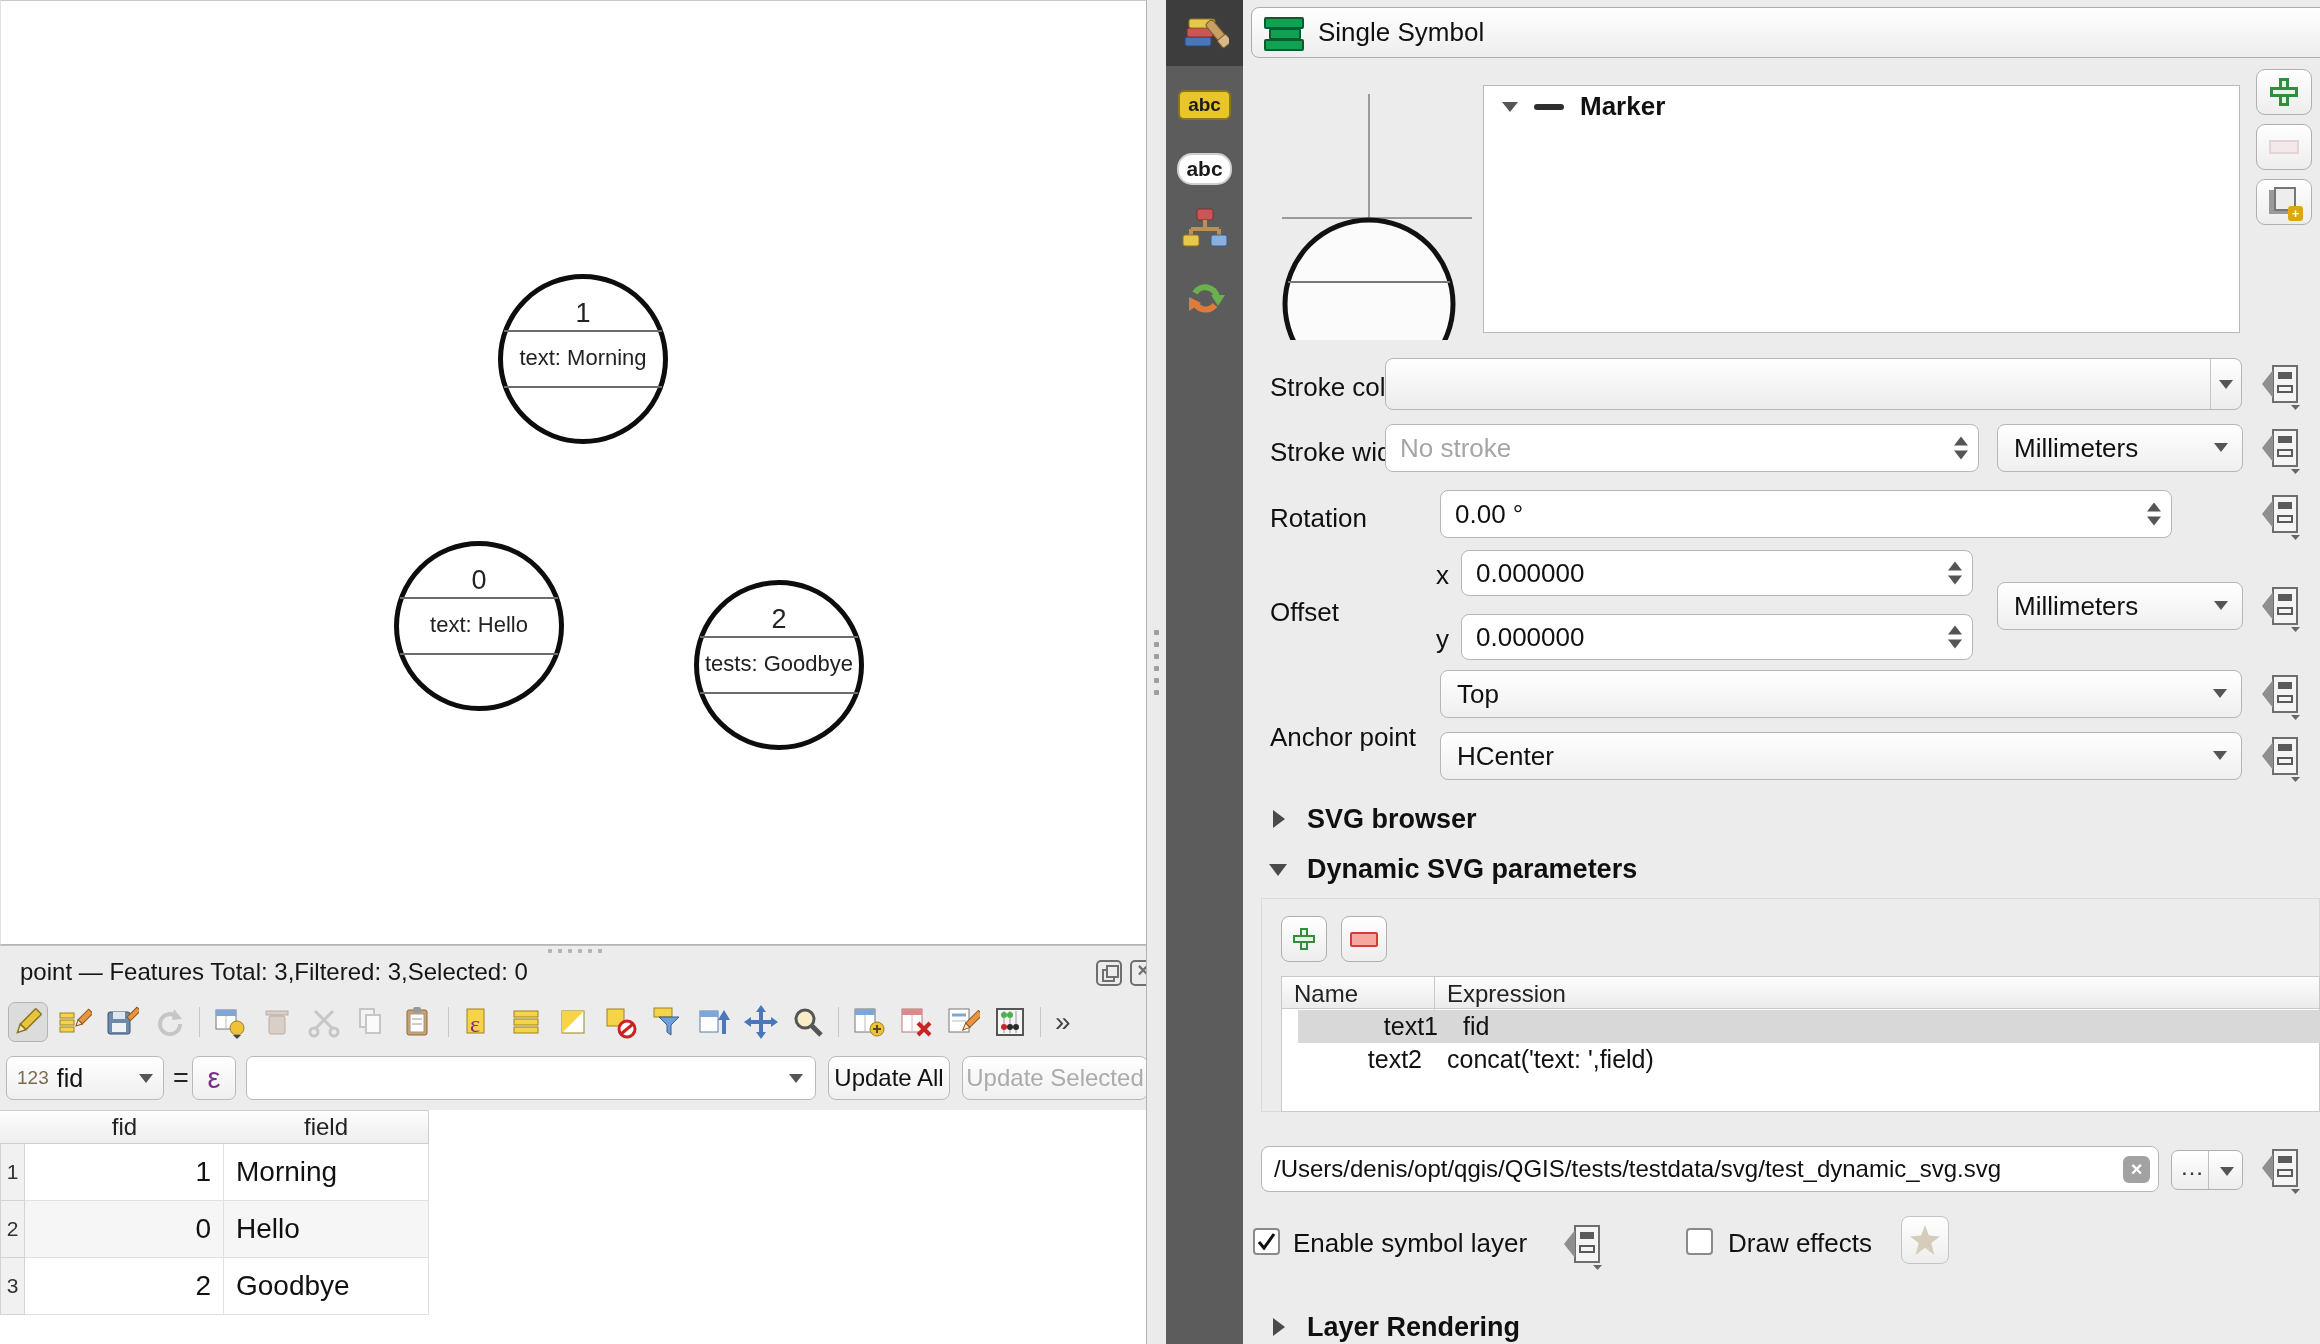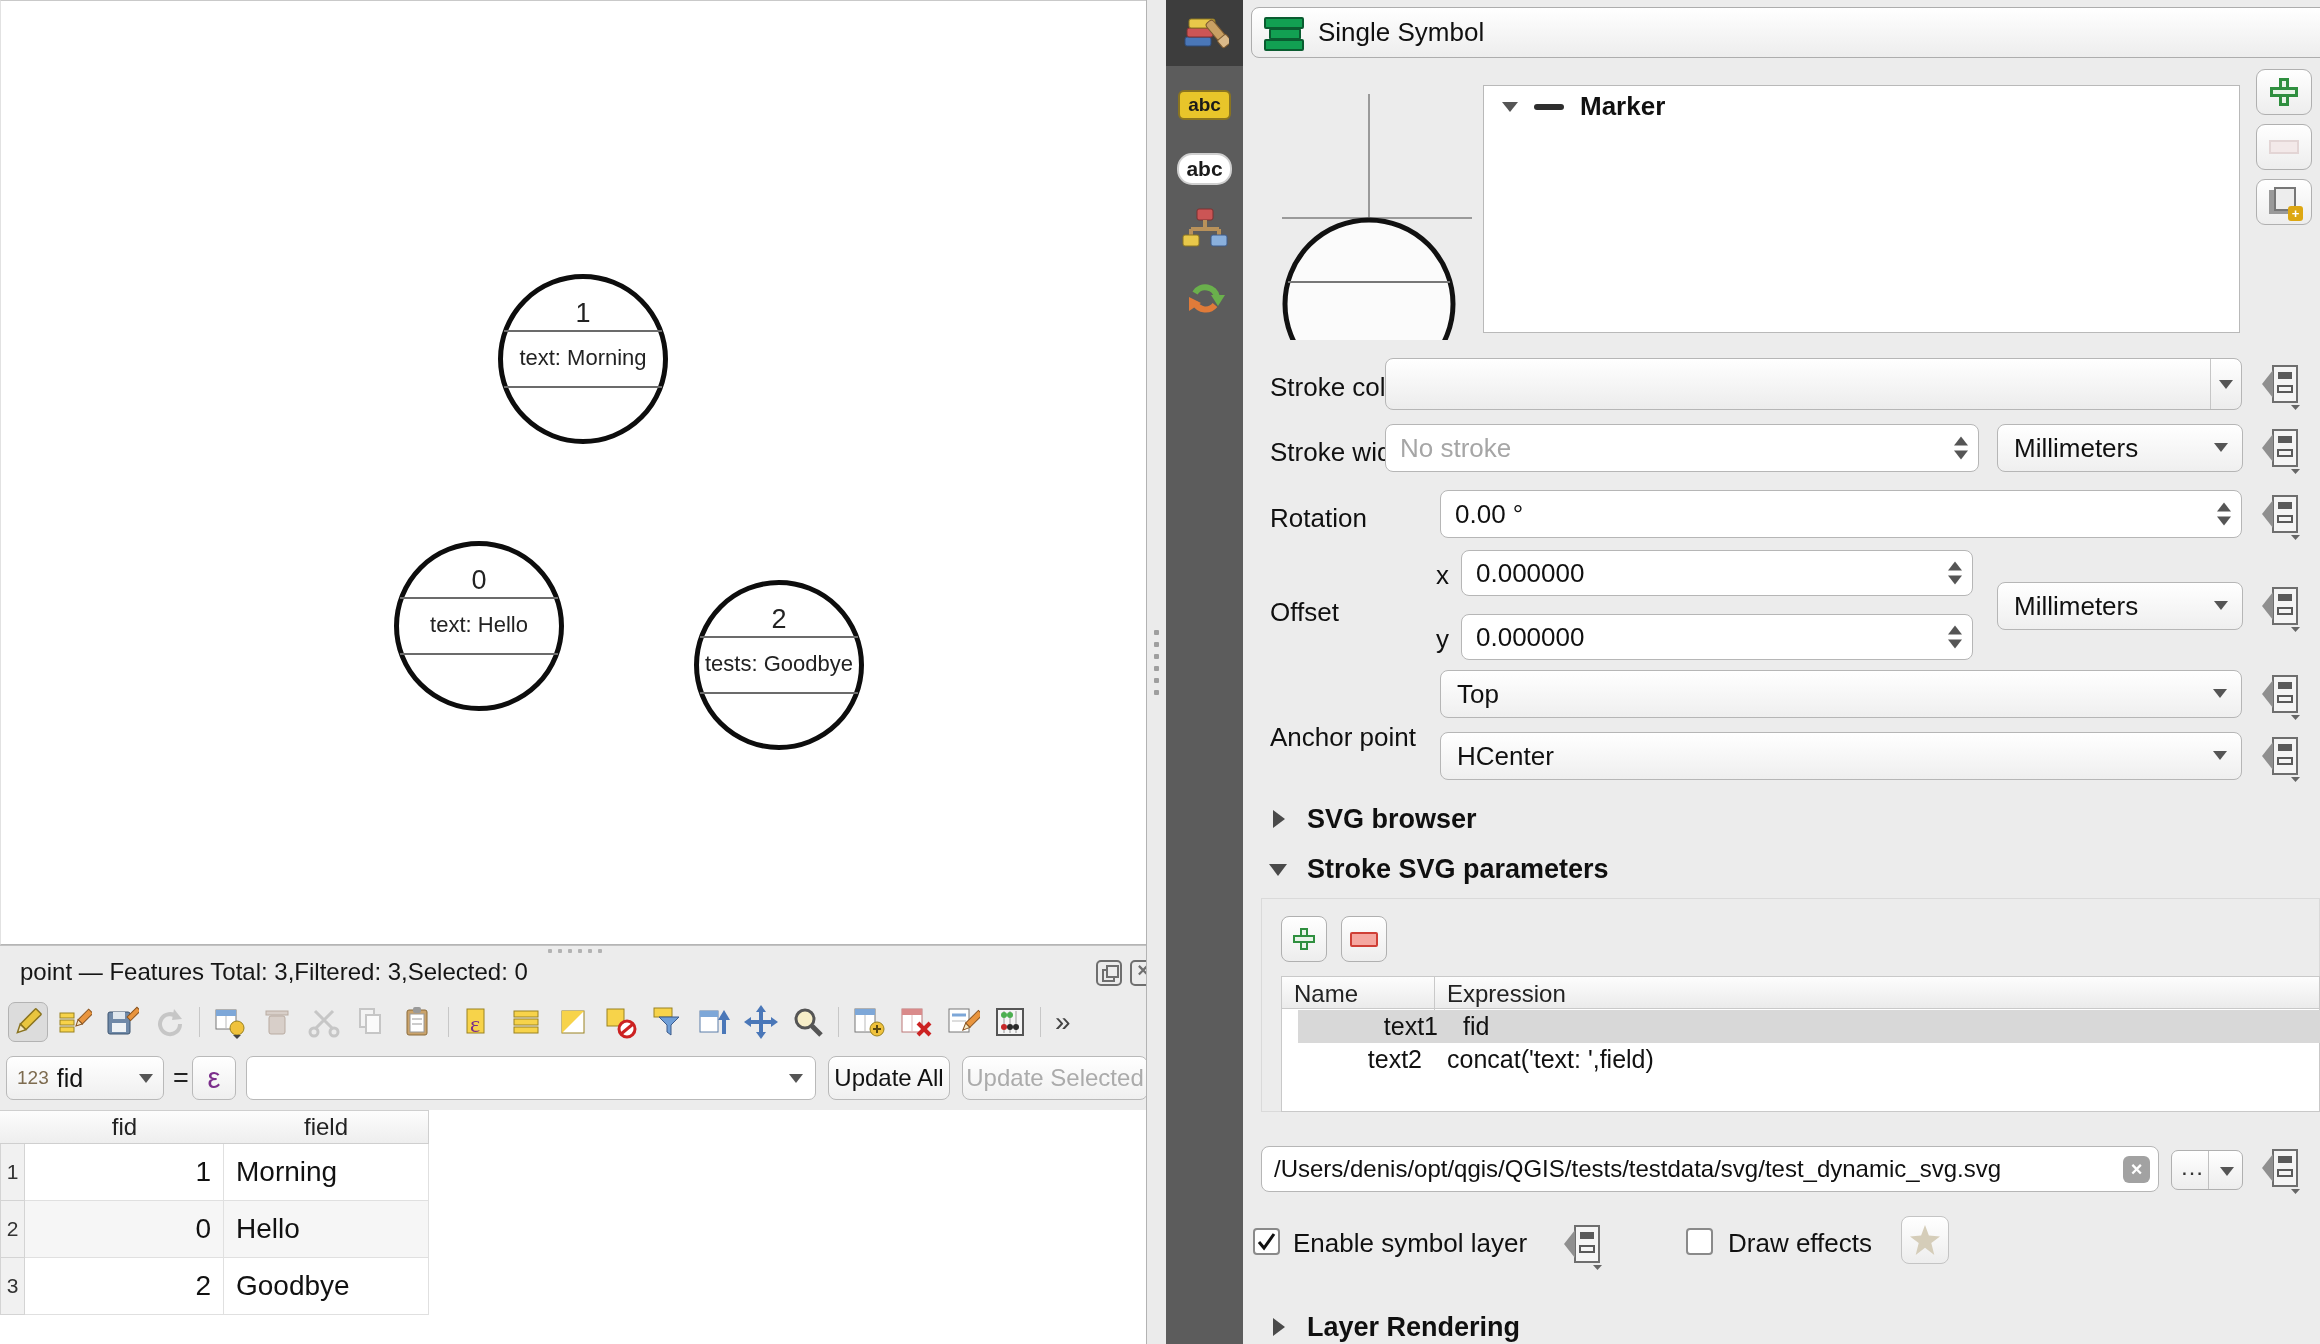--- a/index.html
+++ b/index.html
@@ -534,21 +534,21 @@
       <span class="spin-btns">
           <span class="tri-up-s"></span>
           <span class="tri-dn-s"></span>
         </span>
     </div>
     <div class="combo" style="left:754px;top:424px;width:246px;height:48px;">
       <span class="val">Millimeters</span>
       <span class="tri-down"></span>
     </div>
 
-    <div class="spin" style="left:197px;top:490px;width:802px;height:48px;">
+    <div class="spin" style="left:197px;top:490px;width:732px;height:48px;">
       <input type="text" value="0.00 °" style="">
       <span class="spin-btns">
           <span class="tri-up-s"></span>
           <span class="tri-dn-s"></span>
         </span>
     </div>
 
     <div class="fl" style="left:193px;top:560px;">x</div>
     <div class="spin" style="left:218px;top:550px;width:512px;height:46px;">
       <input type="text" value="0.000000" style="">
@@ -619,21 +619,21 @@
         <rect x="19" y="10" width="14" height="7" fill="#5a5a5a"></rect>
         <rect x="19" y="24" width="14" height="6" fill="none" stroke="#5a5a5a" stroke-width="2"></rect>
         <polygon points="14,8 3,22 14,36" fill="#8f8f8f"></polygon>
         <polygon points="32,43 41,43 36.5,48" fill="#666"></polygon>
       </svg>
 
     <div class="abs" style="left:30px;top:810px;"><span class="tri-right" style="display:inline-block;"></span></div>
     <div class="sect" style="left:64px;top:804px;">SVG browser</div>
 
     <div class="abs" style="left:26px;top:862px;"><span class="tri-downb" style="display:inline-block;"></span></div>
-    <div class="sect" style="left:64px;top:854px;">Stroke SVG parameters</div>
+    <div class="sect" style="left:64px;top:854px;">Dynamic SVG parameters</div>
 
     <div class="params-box"></div>
     <div class="small-btn" style="left:38px;top:916px;">
       <span class="plus-sm">
           <i class="pv"></i>
           <i class="ph"></i>
         </span>
     </div>
     <div class="small-btn" style="left:98px;top:916px;">
       <span class="minus-red"></span>

